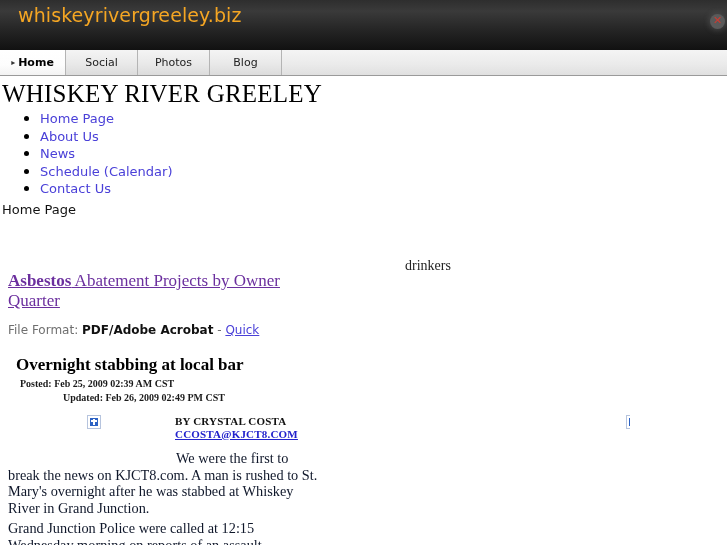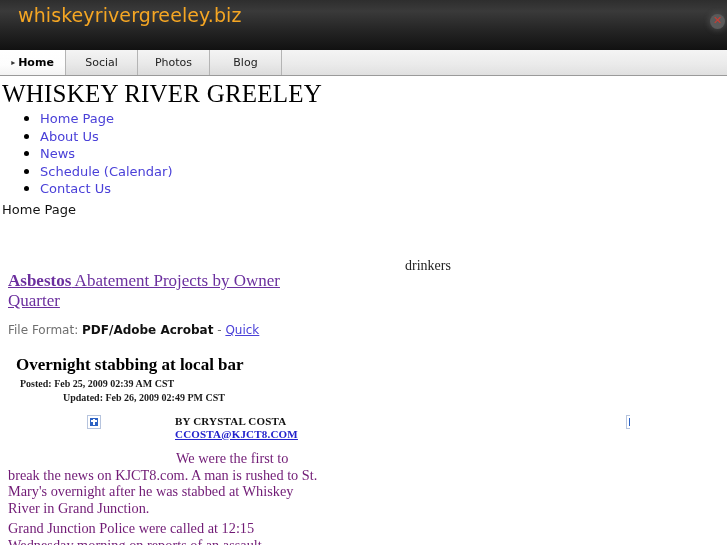--- a/index.html
+++ b/index.html
@@ -259,21 +259,21 @@
     display: block;
   }
 
   .para {
     position: absolute;
     left: 8px;
     width: 312px;
     font-family: "Liberation Serif", serif;
     font-size: 14.3px;
     line-height: 16.5px;
-    color: #701a75;
+    color: #0f172a;
   }
   .para.p1 { top: 374px; text-indent: 168px; }
   .para.p2 { top: 444px; }
 </style>
 </head>
 <body>
 
 <div class="chrome">
   <div class="site-title">whiskeyrivergreeley.biz</div>
   <div class="broken-img-corner">

